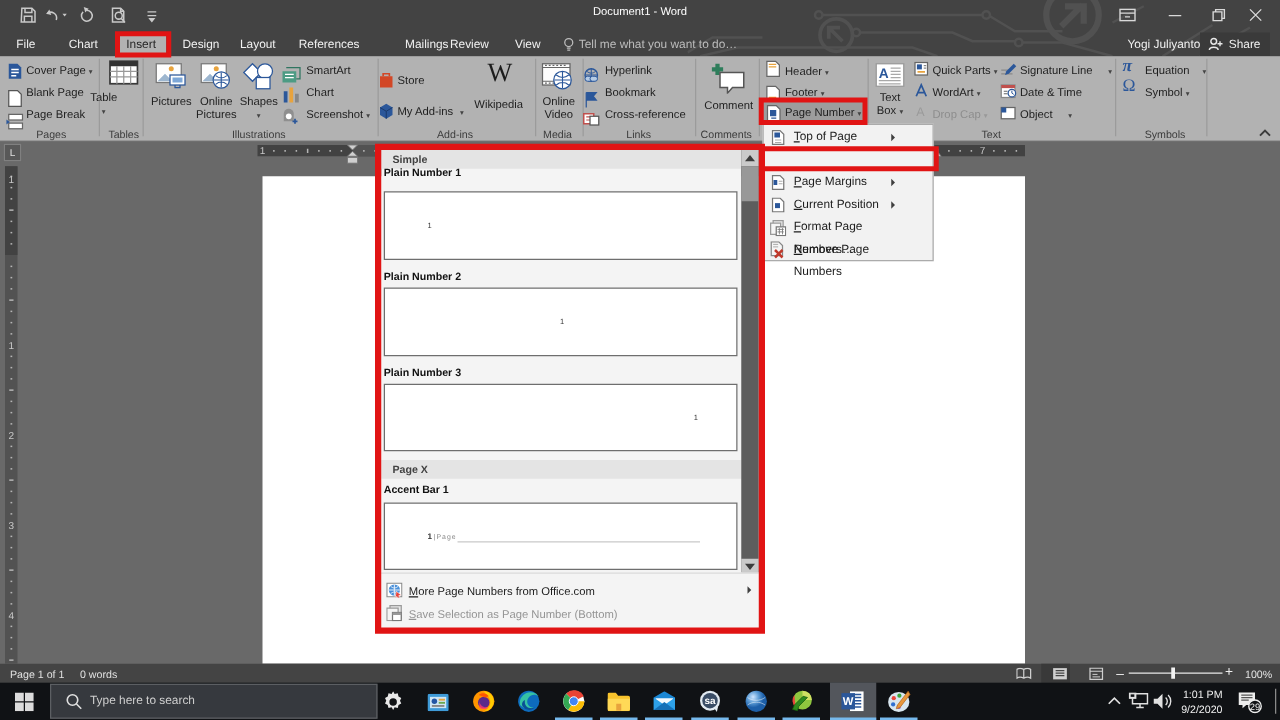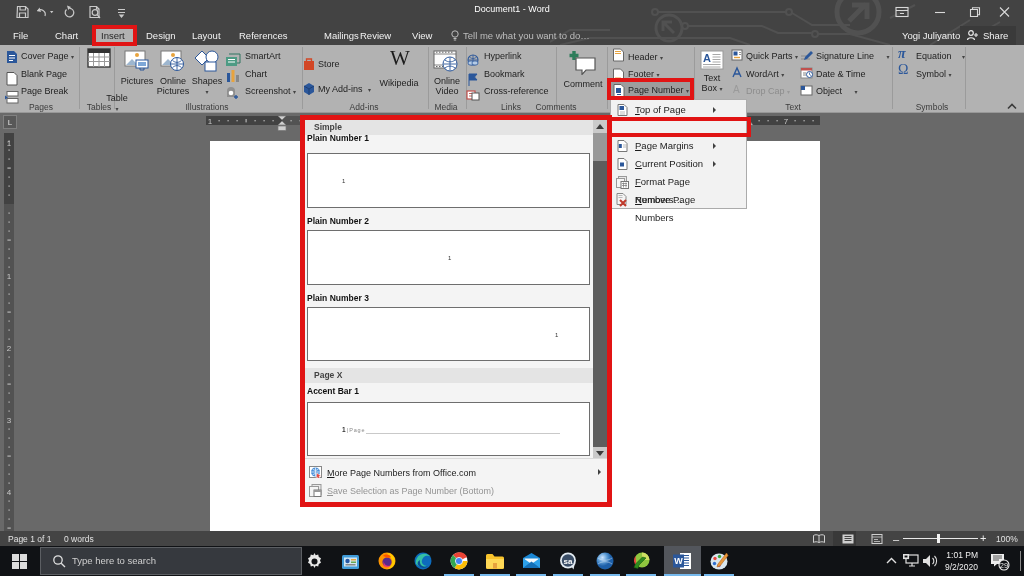--- a/index.html
+++ b/index.html
@@ -130,21 +130,21 @@
   <div class="gsep" style="left:607px;"></div>
   <div class="gsep" style="left:694px;"></div>
   <div class="gsep" style="left:892px;"></div>
   <div class="gsep" style="left:965px;"></div>
   <div class="glabel" style="left:41px;">Pages</div>
   <div class="glabel" style="left:99px;">Tables</div>
   <div class="glabel" style="left:207px;">Illustrations</div>
   <div class="glabel" style="left:364px;">Add-ins</div>
   <div class="glabel" style="left:446px;">Media</div>
   <div class="glabel" style="left:511px;">Links</div>
-  <div class="glabel" style="left:556px;">Comments</div>
+  <div class="glabel" style="left:581px;">Comments</div>
   <div class="glabel" style="left:793px;">Text</div>
   <div class="glabel" style="left:932px;">Symbols</div>
   <svg class="abs" style="left:1006px;top:58px;" width="12" height="7" viewBox="0 0 12 7">
         <path d="M2 5.5 L6 1.5 L10 5.5" stroke="#3a3a3a" stroke-width="1.6" fill="none"></path>
       </svg>
 
   <svg class="abs" style="left:5px;top:5px" width="14" height="55" viewBox="0 0 14 55">
     <path d="M2 1 h7 l3 3 v9 h-10 z" fill="#2b579a"></path>
         <path d="M4 5.5 h6 M4 8 h6 M4 10.5 h4" stroke="#fff" stroke-width="1.2"></path>
     <path d="M2 22.5 h7 l3 3 v9.5 h-10 z" fill="#fff" stroke="#555" stroke-width="1"></path>
@@ -154,21 +154,21 @@
   </svg>
   <div class="rsm" style="left:21px;top:5px;">Cover Page <span class="car">▾</span></div>
   <div class="rsm" style="left:21px;top:22.5px;">Blank Page</div>
   <div class="rsm" style="left:21px;top:40px;">Page Break</div>
 
   <svg class="abs" style="left:87px;top:3px;" width="24" height="20" viewBox="0 0 24 20">
     <rect x="1" y="1" width="22" height="18" fill="#fff" stroke="#3a3a3a" stroke-width="1.4"></rect>
     <rect x="1" y="1" width="22" height="4" fill="#333"></rect>
     <path d="M1 9 h22 M1 13.5 h22 M6.5 5 v14 M12 5 v14 M17.5 5 v14" stroke="#999" stroke-width="1"></path>
   </svg>
-  <div class="rbig" style="left:96px;top:28px;width:42px;margin-top:20px;">Table<br><span class="car">▾</span></div>
+  <div class="rbig" style="left:62px;top:28px;width:42px;">Table<br><span class="car">▾</span></div>
 
   <svg class="abs" style="left:124px;top:5px;" width="26" height="22" viewBox="0 0 26 22">
     <rect x="1" y="1" width="20" height="15" fill="#fefefe" stroke="#777"></rect>
     <circle cx="13" cy="5" r="2" fill="#e8a33d"></circle>
         <path d="M2 15 l6-6 4 4 3-3 5 5z" fill="#9db6cf"></path>
     <rect x="12" y="10" width="12" height="8" fill="#fff" stroke="#2b579a"></rect>
         <rect x="14" y="12" width="8" height="4" fill="#7da7d8"></rect>
         <path d="M16 18 v2 h4 v-2" stroke="#2b579a" fill="none"></path>
   </svg>
   <div class="rbig" style="left:116px;top:31px;width:42px;">Pictures</div>

